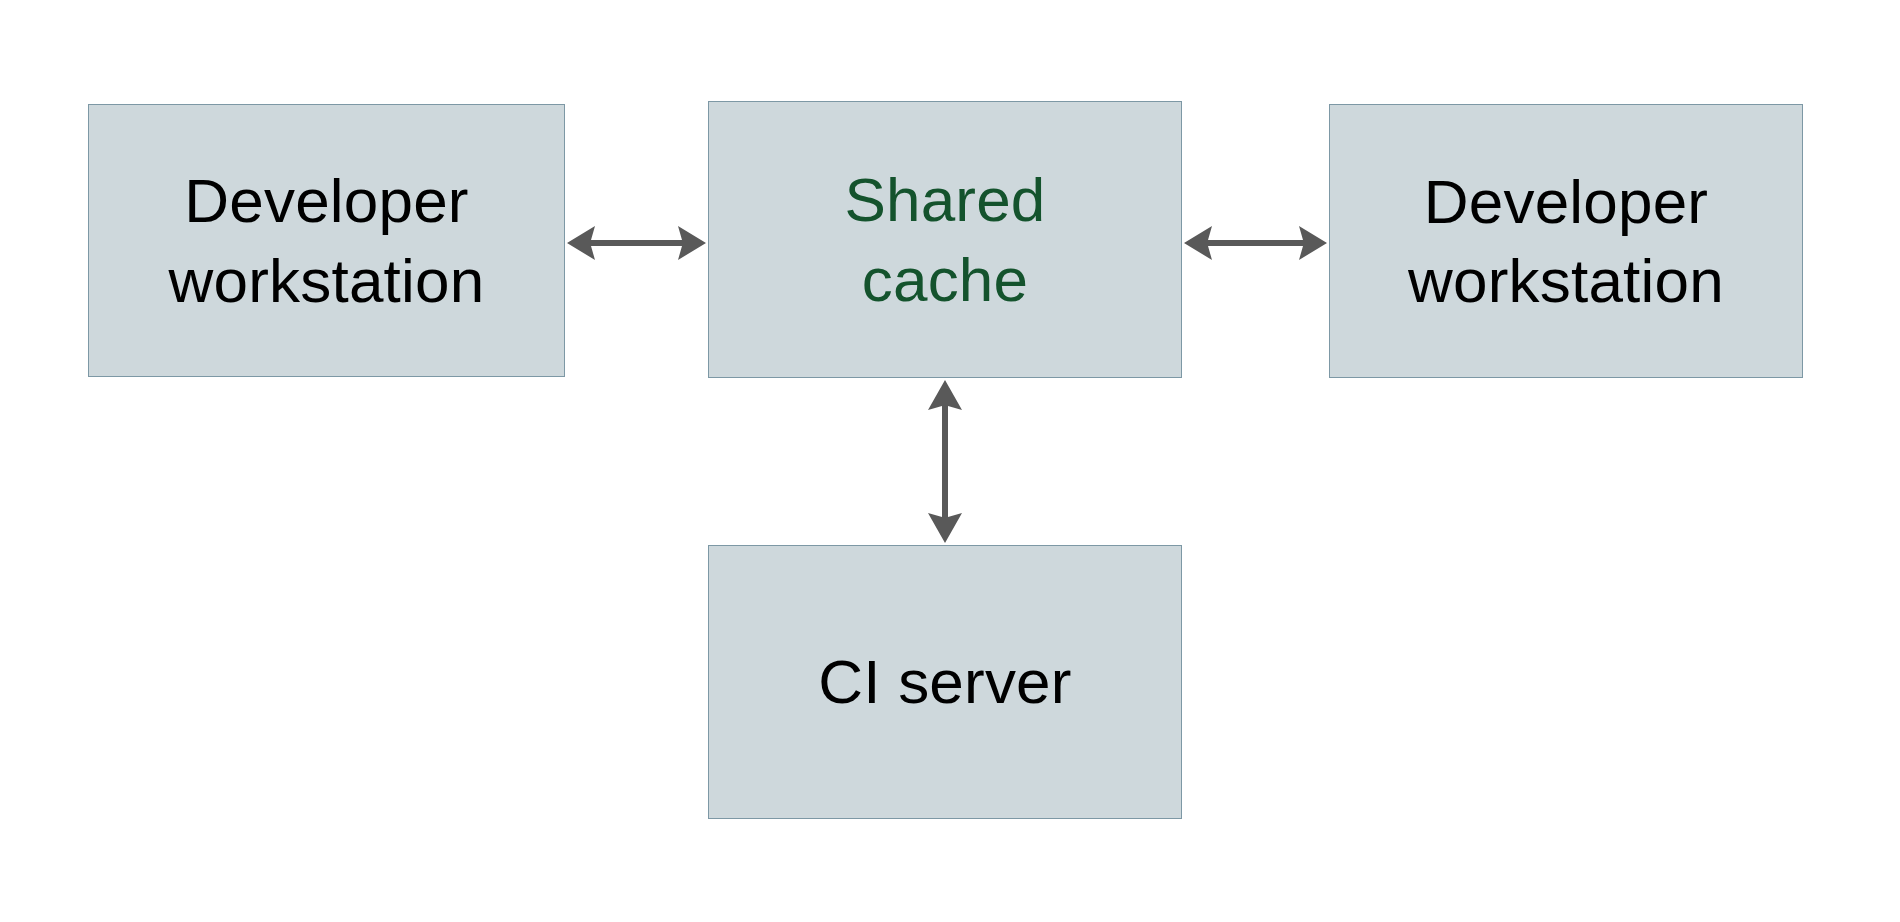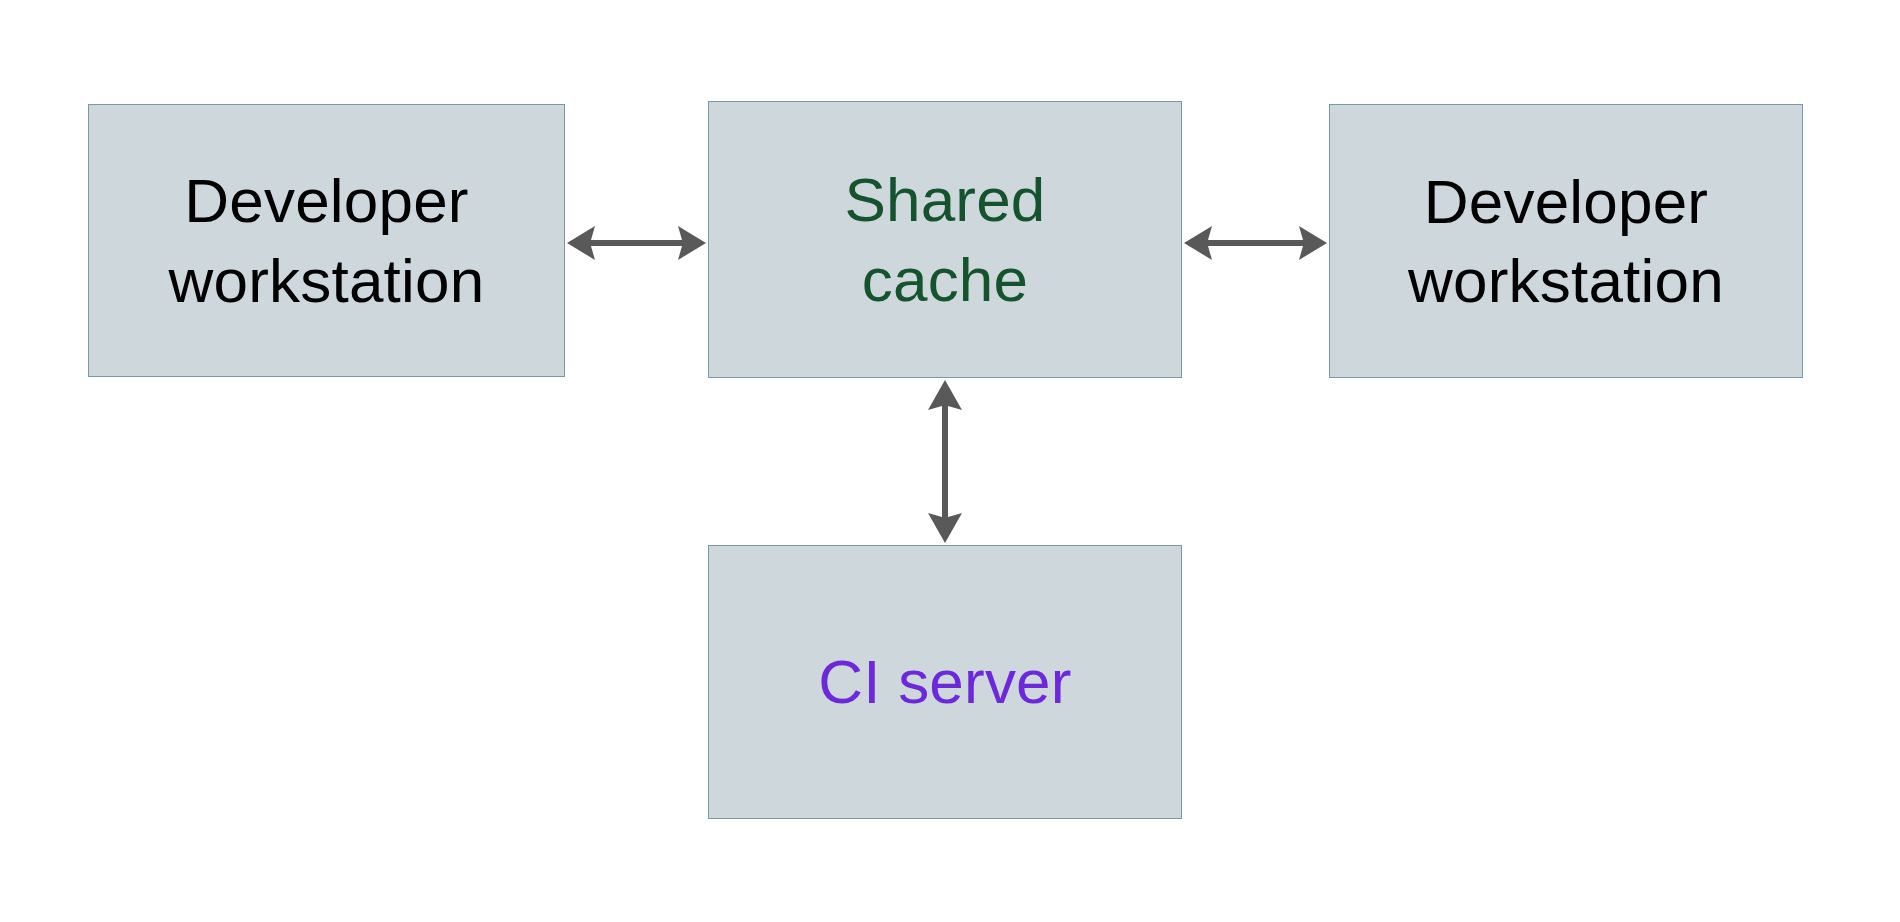--- a/index.html
+++ b/index.html
@@ -62,21 +62,21 @@
     <div class="node-label" style="color: #14532d;">Shared
 cache</div>
   </div>
 
   <div class="node" id="node-2" style="left: 1329px; top: 104px; width: 474px; height: 274px; background: rgb(206, 216, 220); border-color: rgb(125, 152, 165);">
     <div class="node-label" style="color: rgb(0, 0, 0);">Developer
 workstation</div>
   </div>
 
   <div class="node" id="node-3" style="left: 708px; top: 545px; width: 474px; height: 274px; background: rgb(206, 216, 220); border-color: rgb(125, 152, 165);">
-    <div class="node-label" style="color: #6d28d9;">CI server</div>
+    <div class="node-label" style="color: #000000;">CI server</div>
   </div>
 
   <div class="edge" id="edge-0" style="left:565px; top:218px; width:143px; height:50px;">
     <svg width="143" height="50" viewBox="0 0 143 50">
       <g fill="#595959">
         <path d="M 2 25 L 30 8 L 26 22 L 117 22 L 113 8 L 141 25 L 113 42 L 117 28 L 26 28 L 30 42 Z"></path>
       </g>
     </svg>
   </div>
 

